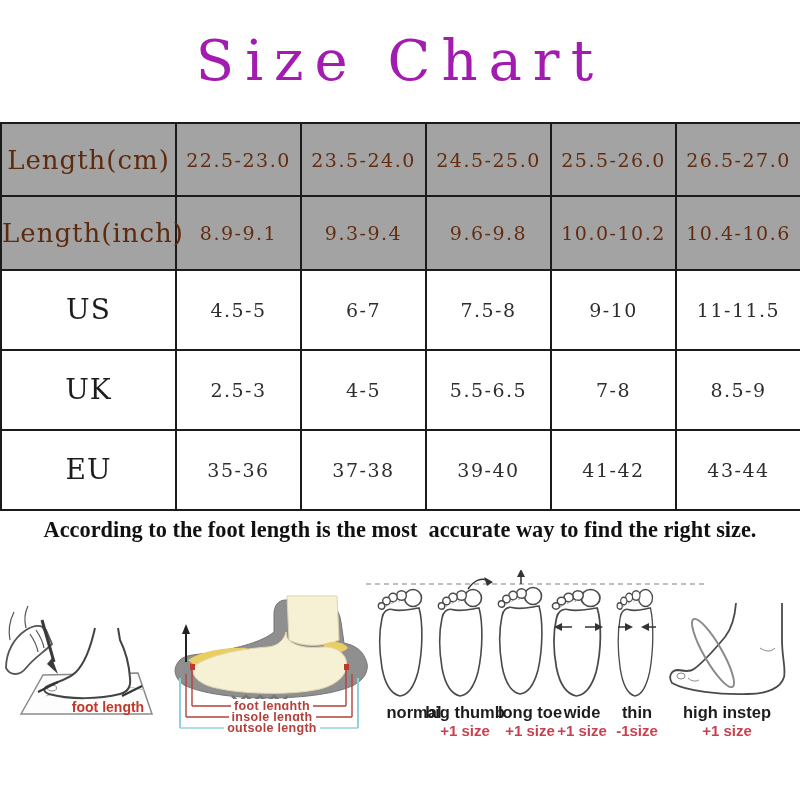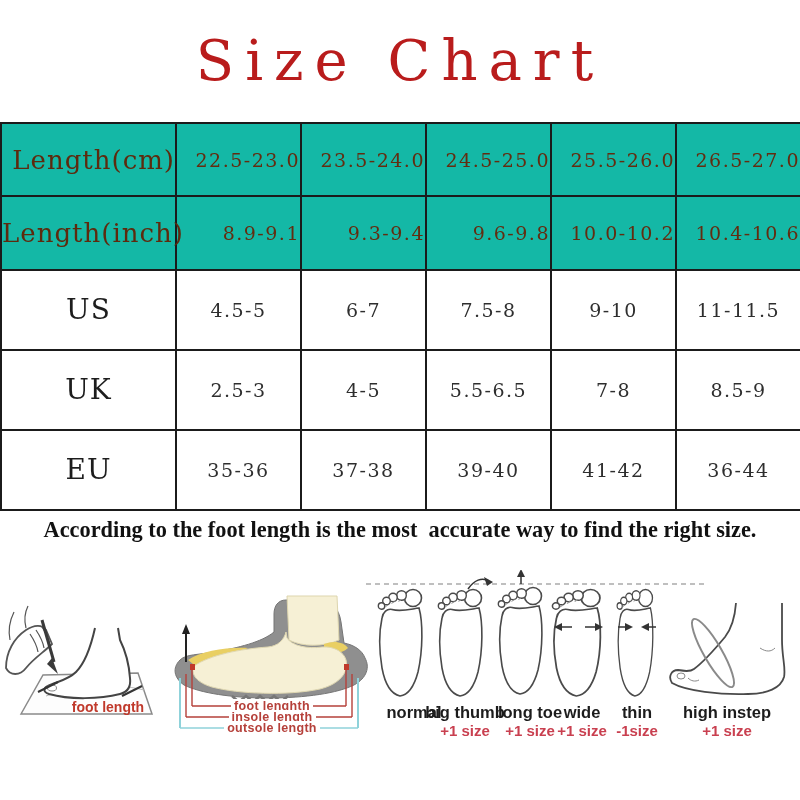--- a/index.html
+++ b/index.html
@@ -2,33 +2,33 @@
 <html><head>
 <meta charset="utf-8">
 <style>
   html,body{margin:0;padding:0;}
   body{
     width:800px;height:800px;background:#ffffff;overflow:hidden;position:relative;
     font-family:"DejaVu Serif", serif;
   }
   .title{
     position:absolute;top:28px;left:0;right:0;margin:0;text-align:center;
-    font-size:56px;font-weight:500;letter-spacing:11px;color:#b91c1c;
+    font-size:56px;font-weight:500;letter-spacing:11px;color:#a21caf;
     font-family:"DejaVu Serif", serif;
   }
   table.size-table{
     position:absolute;top:122px;left:0;width:800px;height:389px;
     border-collapse:collapse;table-layout:fixed;
   }
   table.size-table td{
     border:2px solid #1b1b1b;text-align:center;vertical-align:middle;
     color:#2e2e2e;font-size:19px;letter-spacing:1.5px;padding:0;
   }
   table.size-table td.rlabel{font-size:28px;letter-spacing:1px;color:#1d1d1d;}
-  tr.hl td{background:#14b8a6;color:#632c10;text-align:right;}
+  tr.hl td{background:#a3a3a3;color:#632c10;}
   tr.hl td.rlabel{font-size:26px;color:#5d2a0e;}
   .note{
     position:absolute;top:516px;left:0;width:800px;text-align:center;
     font-family:"Liberation Serif", serif;font-weight:bold;font-size:24px;color:#111;
     white-space:pre;transform:scaleX(0.93);transform-origin:50% 50%;
   }
   svg{position:absolute;}
   .svg-measure{left:0;top:598px;}
   .svg-shoe{left:174px;top:592px;}
   .svg-feet{left:360px;top:570px;}
@@ -90,21 +90,21 @@
         <td>5.5-6.5</td>
         <td>7-8</td>
         <td>8.5-9</td>
       </tr>
       <tr>
         <td class="rlabel">EU</td>
         <td>35-36</td>
         <td>37-38</td>
         <td>39-40</td>
         <td>41-42</td>
-        <td>36-44</td>
+        <td>43-44</td>
       </tr>
     </tbody>
   </table>
 
   <div class="note">According to the foot length is the most  accurate way to find the right size.</div>
 
   <svg class="svg-measure" width="185" height="142" viewBox="0 598 185 142">
     <polygon points="21,714 43,675 138,673 152,714" fill="#fdfdfd" stroke="#8a8a8a" stroke-width="1.5"></polygon>
     <path d="M46,696 C75,686 112,682 144,690" fill="none" stroke="#bbb" stroke-width="1"></path>
     <path d="M95,628 C91,646 86,662 76,672 C68,680 56,682 48,686 C43,688 43,692 49,694 C70,700 100,699 120,694 C128,692 131,686 130,678 C129,664 125,650 120,640 L118,628" fill="#ffffff" stroke="#444" stroke-width="2"></path>

